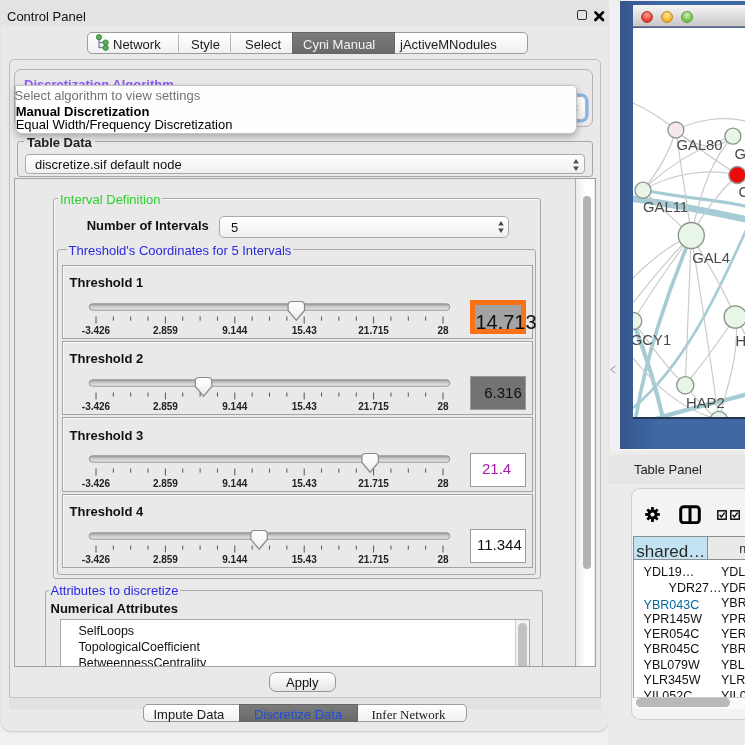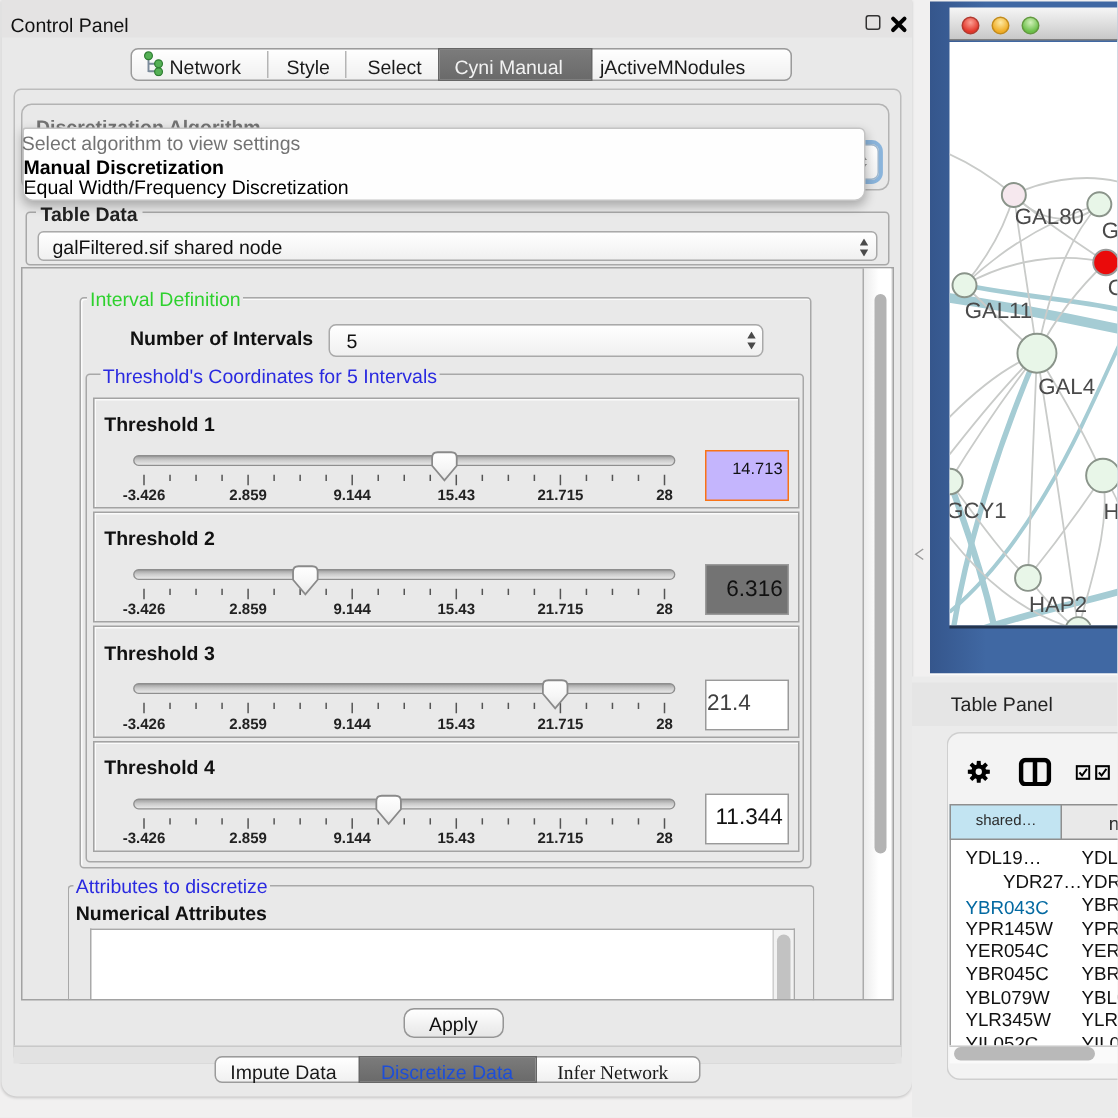--- a/index.html
+++ b/index.html
@@ -24,30 +24,30 @@
 <div class="a" style="left:245px;top:37px;font-size:13px;color:#1a1a1a;">Select</div>
 <div class="a" style="left:303px;top:37px;font-size:13px;color:#f2f2f2;">Cyni Manual</div>
 <div class="a" style="left:400px;top:37px;font-size:13px;color:#1a1a1a;">jActiveMNodules</div>
 <svg class="a" style="left:96px;top:34px;" width="13" height="17" viewBox="0 0 13 17">
     <path d="M3 4 L3 14 M3 8.5 L9 8.5 M3 13.5 L9 13.5" stroke="#7a8a9a" stroke-width="1.3" fill="none"></path>
     <circle cx="3" cy="3.2" r="2.6" fill="#55b055" stroke="#2e7d32" stroke-width="0.8"></circle>
     <circle cx="9.7" cy="8.5" r="2.6" fill="#55b055" stroke="#2e7d32" stroke-width="0.8"></circle>
     <circle cx="9.7" cy="13.8" r="2.6" fill="#55b055" stroke="#2e7d32" stroke-width="0.8"></circle>
   </svg>
 <div class="a" style="left:14px;top:69px;width:578.5px;height:58px;border:1px solid #b3b3b3;border-radius:7px;"></div>
-<div class="a b" style="left:24px;top:76.5px;font-size:13px;color:#737373;">Discretization Algorithm</div>
+<div class="a b" style="left:24px;top:76.5px;font-size:13px;color:#8b5cf6;">Discretization Algorithm</div>
 <div class="a" style="left:24px;top:96px;width:562px;height:23.5px;background:linear-gradient(#ffffff,#f1f1f1);border:1px solid #9fb8cf;border-radius:5px;box-shadow:0 0 0 2.6px rgba(88,152,212,0.65);"></div>
 <svg class="a" style="left:572px;top:101.7px;" width="6" height="12" viewBox="0 0 6 12">
     <path d="M3 0 L5.8 4.6 L0.2 4.6 Z" fill="#4a4a4a"></path>
     <path d="M3 12 L5.8 7.4 L0.2 7.4 Z" fill="#4a4a4a"></path>
   </svg>
 <div class="a" style="left:16.5px;top:141px;width:576.5px;height:36px;border:1px solid #a8a8a8;border-radius:3px;"></div>
 <div class="a b" style="left:24px;top:135px;font-size:13px;color:#222;background:#e9e9e9;padding:0 3px;">Table Data</div>
 <div class="a" style="left:25.3px;top:154.4px;width:559.5px;height:19.5px;background:linear-gradient(#ffffff,#f0f0f0);border:1px solid #a9a9a9;border-radius:4px;"></div>
-<div class="a" style="left:35px;top:157px;font-size:13px;color:#111;">galFiltered.sif shared node</div>
+<div class="a" style="left:35px;top:157px;font-size:13px;color:#111;">discretize.sif default node</div>
 <svg class="a" style="left:573px;top:158.5px;" width="6" height="12" viewBox="0 0 6 12">
     <path d="M3 0 L5.8 4.6 L0.2 4.6 Z" fill="#4a4a4a"></path>
     <path d="M3 12 L5.8 7.4 L0.2 7.4 Z" fill="#4a4a4a"></path>
   </svg>
 <div class="a" style="left:14px;top:178px;width:581.5px;height:489px;background:#e9e9e9;border:1px solid #a2a2a2;"></div>
 <div class="a" style="left:575.3px;top:179px;width:19px;height:487px;background:linear-gradient(90deg,#ececec,#ffffff 55%);border-left:1px solid #ababab;"></div>
 <div class="a" style="left:582.8px;top:196px;width:8.6px;height:373px;background:#b3b3b3;border-radius:4.3px;"></div>
 <div class="a" style="left:52.5px;top:198px;width:488.5px;height:380.5px;border:1px solid #a8a8a8;border-radius:3px;box-shadow:inset 1px 1px 0 rgba(255,255,255,.8);"></div>
 <div class="a" style="left:58px;top:191.5px;font-size:13px;color:#2ed12e;background:#e9e9e9;padding:0 2px;">Interval Definition</div>
 <div class="a b" style="left:86.7px;top:217.5px;font-size:13px;color:#111;">Number of Intervals</div>
@@ -85,21 +85,21 @@
     <path d="M340.65 19.5 V23.7" stroke="#555" stroke-width="1"></path>
     <path d="M358.00 19.5 V26.5" stroke="#555" stroke-width="1"></path>
     <path transform="translate(211.29,0)" d="M-8.2 8.2 Q-8.2 4.5 -4.5 4.5 L4.5 4.5 Q8.2 4.5 8.2 8.2 L8.2 13.5 L0 23.2 L-8.2 13.5 Z" fill="url(#thm)" stroke="#8a8a8a" stroke-width="1.2"></path>
   </svg>
 <div class="a b" style="left:71.0px;top:325.0px;width:50px;text-align:center;font-size:10px;color:#222;">-3.426</div>
 <div class="a b" style="left:140.4px;top:325.0px;width:50px;text-align:center;font-size:10px;color:#222;">2.859</div>
 <div class="a b" style="left:209.8px;top:325.0px;width:50px;text-align:center;font-size:10px;color:#222;">9.144</div>
 <div class="a b" style="left:279.2px;top:325.0px;width:50px;text-align:center;font-size:10px;color:#222;">15.43</div>
 <div class="a b" style="left:348.6px;top:325.0px;width:50px;text-align:center;font-size:10px;color:#222;">21.715</div>
 <div class="a b" style="left:418.0px;top:325.0px;width:50px;text-align:center;font-size:10px;color:#222;">28</div>
-<div class="a" style="left:470.4px;top:299.7px;width:55.9px;height:34.2px;background:#c4b5fd;border:1px solid #f97316;font-size:11px;color:#111;text-align:right;padding:6.5px 3.5px 0 0;">14.713</div>
+<div class="a" style="left:470.4px;top:299.7px;width:55.9px;height:34.2px;background:#a3a3a3;border:5px solid #f97316;font-size:20px;color:#111;text-align:right;padding:6.5px 3.5px 0 0;">14.713</div>
 <div class="a" style="left:62px;top:340.9px;width:470.5px;height:74.5px;border:1px solid #a3a3a3;box-shadow:inset 1px 1px 0 rgba(255,255,255,.8);"></div>
 <div class="a b" style="left:69.5px;top:351.1px;font-size:13px;color:#111;">Threshold 2</div>
 <svg class="a" style="left:85px;top:372.9px;" width="370" height="30" viewBox="0 0 370 30">
     <rect x="4.2" y="6.8" width="360.6" height="6.4" rx="3.2" fill="url(#trk)" stroke="#8e8e8e" stroke-width="0.9"></rect>
     <path d="M11.00 19.5 V26.5" stroke="#555" stroke-width="1"></path>
     <path d="M28.35 19.5 V23.7" stroke="#555" stroke-width="1"></path>
     <path d="M45.70 19.5 V23.7" stroke="#555" stroke-width="1"></path>
     <path d="M63.05 19.5 V23.7" stroke="#555" stroke-width="1"></path>
     <path d="M80.40 19.5 V26.5" stroke="#555" stroke-width="1"></path>
     <path d="M97.75 19.5 V23.7" stroke="#555" stroke-width="1"></path>
@@ -153,21 +153,21 @@
     <path d="M340.65 19.5 V23.7" stroke="#555" stroke-width="1"></path>
     <path d="M358.00 19.5 V26.5" stroke="#555" stroke-width="1"></path>
     <path transform="translate(285.12,0)" d="M-8.2 8.2 Q-8.2 4.5 -4.5 4.5 L4.5 4.5 Q8.2 4.5 8.2 8.2 L8.2 13.5 L0 23.2 L-8.2 13.5 Z" fill="url(#thm)" stroke="#8a8a8a" stroke-width="1.2"></path>
   </svg>
 <div class="a b" style="left:71.0px;top:477.8px;width:50px;text-align:center;font-size:10px;color:#222;">-3.426</div>
 <div class="a b" style="left:140.4px;top:477.8px;width:50px;text-align:center;font-size:10px;color:#222;">2.859</div>
 <div class="a b" style="left:209.8px;top:477.8px;width:50px;text-align:center;font-size:10px;color:#222;">9.144</div>
 <div class="a b" style="left:279.2px;top:477.8px;width:50px;text-align:center;font-size:10px;color:#222;">15.43</div>
 <div class="a b" style="left:348.6px;top:477.8px;width:50px;text-align:center;font-size:10px;color:#222;">21.715</div>
 <div class="a b" style="left:418.0px;top:477.8px;width:50px;text-align:center;font-size:10px;color:#222;">28</div>
-<div class="a" style="left:470.4px;top:452.5px;width:55.9px;height:34.2px;background:#fff;border:1px solid #9a9a9a;font-size:15px;color:#404040;text-align:left;padding:6.5px 3.5px 0 0;">21.4</div>
+<div class="a" style="left:470.4px;top:452.5px;width:55.9px;height:34.2px;background:#fff;border:1px solid #9a9a9a;font-size:15px;color:#a21caf;text-align:center;padding:6.5px 3.5px 0 0;">21.4</div>
 <div class="a" style="left:62px;top:493.7px;width:470.5px;height:74.5px;border:1px solid #a3a3a3;box-shadow:inset 1px 1px 0 rgba(255,255,255,.8);"></div>
 <div class="a b" style="left:69.5px;top:503.9px;font-size:13px;color:#111;">Threshold 4</div>
 <svg class="a" style="left:85px;top:525.7px;" width="370" height="30" viewBox="0 0 370 30">
     <rect x="4.2" y="6.8" width="360.6" height="6.4" rx="3.2" fill="url(#trk)" stroke="#8e8e8e" stroke-width="0.9"></rect>
     <path d="M11.00 19.5 V26.5" stroke="#555" stroke-width="1"></path>
     <path d="M28.35 19.5 V23.7" stroke="#555" stroke-width="1"></path>
     <path d="M45.70 19.5 V23.7" stroke="#555" stroke-width="1"></path>
     <path d="M63.05 19.5 V23.7" stroke="#555" stroke-width="1"></path>
     <path d="M80.40 19.5 V26.5" stroke="#555" stroke-width="1"></path>
     <path d="M97.75 19.5 V23.7" stroke="#555" stroke-width="1"></path>
@@ -206,20 +206,21 @@
         <stop offset="0" stop-color="#ffffff"></stop>
         <stop offset="0.55" stop-color="#f6f6f6"></stop>
         <stop offset="1" stop-color="#e8e8e8"></stop>
       </linearGradient>
     </defs>
   </svg>
 <div class="a" style="left:44.5px;top:589.5px;width:498.3px;height:77px;border:1px solid #a8a8a8;border-bottom:none;border-radius:3px 3px 0 0;"></div>
 <div class="a" style="left:48.5px;top:583px;font-size:13px;color:#2a2ae0;background:#e9e9e9;padding:0 2px;">Attributes to discretize</div>
 <div class="a b" style="left:50.5px;top:600.5px;font-size:13px;color:#111;">Numerical Attributes</div>
 <div class="a" style="left:59.5px;top:619.4px;width:470.5px;height:47.1px;background:#fff;border:1px solid #a9a9a9;border-bottom:none;overflow:hidden;">
+    <div style="position:absolute;left:18px;top:3px;font-size:12.5px;color:#111;line-height:16px;">SelfLoops<br>TopologicalCoefficient<br>BetweennessCentrality</div>
     <div style="position:absolute;right:0;top:0;width:14px;height:47.1px;background:#f2f2f2;border-left:1px solid #cfcfcf;"></div>
     <div style="position:absolute;right:2.2px;top:2.5px;width:9px;height:60px;background:#c2c2c2;border-radius:4.5px;"></div>
   </div>
 <div class="a" style="left:268.5px;top:671.5px;width:67.5px;height:20px;background:linear-gradient(#ffffff,#e6e6e6);border:1px solid #969696;border-radius:7px;text-align:center;font-size:13px;color:#111;padding-top:2.5px;">Apply</div>
 <div class="a" style="left:9.3px;top:697px;width:591.7px;height:11.5px;background:#e2e2e2;border-top:1px solid #c9c9c9;"></div>
 <div class="a" style="left:142.7px;top:703.5px;width:324.2px;height:18.7px;background:linear-gradient(#ffffff,#f0f0f0);border:1px solid #9b9b9b;border-radius:5px;"></div>
 <div class="a" style="left:239.3px;top:703.5px;width:118.9px;height:18.7px;background:linear-gradient(#7b7b7b,#6a6a6a);border:1px solid #666;"></div>
 <div class="a" style="left:153.5px;top:707px;font-size:13px;color:#1a1a1a;">Impute Data</div>
 <div class="a" style="left:254px;top:707px;font-size:13px;color:#1d4ed8;">Discretize Data</div>
 <div class="a" style="left:371.5px;top:707px;font-size:13px;color:#1a1a1a;font-family:Liberation Serif, serif;">Infer Network</div>
@@ -298,21 +299,21 @@
       <path d="M11 1.7 V17.8" stroke="#000" stroke-width="3"></path>
     </svg>
 <svg class="a" style="left:85.9px;top:20.6px;" width="10" height="10" viewBox="0 0 10 10">
       <rect x="0.8" y="0.8" width="8.4" height="8.4" fill="none" stroke="#000" stroke-width="1.4"></rect>
       <path d="M2.6 5 L4.4 7 L7.6 2.6" stroke="#000" stroke-width="1.3" fill="none"></path>
     </svg>
 <svg class="a" style="left:98.3px;top:20.6px;" width="10" height="10" viewBox="0 0 10 10">
       <rect x="0.8" y="0.8" width="8.4" height="8.4" fill="none" stroke="#000" stroke-width="1.4"></rect>
       <path d="M2.6 5 L4.4 7 L7.6 2.6" stroke="#000" stroke-width="1.3" fill="none"></path>
     </svg>
-<div class="a" style="left:1.8px;top:46.8px;width:74.9px;height:23.7px;background:#c2e4f2;border:1px solid #8f8f8f;text-align:center;font-size:10px;color:#2a2a2a;padding-top:5px;">shared…</div>
+<div class="a" style="left:1.8px;top:46.8px;width:74.9px;height:23.7px;background:#c2e4f2;border:1px solid #8f8f8f;text-align:center;font-size:17px;color:#2a2a2a;padding-top:5px;">shared…</div>
 <div class="a" style="left:76.7px;top:46.8px;width:48.3px;height:23.7px;background:#e9e9e9;border:1px solid #8f8f8f;border-left:none;font-size:12.5px;color:#2a2a2a;padding:4.5px 0 0 31px;">n…</div>
 <div class="a" style="left:1.8px;top:70.5px;width:123.2px;height:137px;background:#fff;border-left:1px solid #9a9a9a;overflow:hidden;">
 <div class="a" style="left:9.3px;top:5.7px;font-size:12.5px;color:#111;">YDL19…</div>
 <div class="a" style="left:86.7px;top:5.7px;font-size:12.5px;color:#111;">YDL19</div>
 <div class="a" style="left:9.3px;top:21.1px;font-size:12.5px;color:#111;margin-left:25px;">YDR27…</div>
 <div class="a" style="left:86.7px;top:21.1px;font-size:12.5px;color:#111;">YDR27</div>
 <div class="a" style="left:9.3px;top:38px;font-size:12.5px;color:#0369a1;">YBR043C</div>
 <div class="a" style="left:86.7px;top:36.5px;font-size:12.5px;color:#111;">YBR04</div>
 <div class="a" style="left:9.3px;top:51.9px;font-size:12.5px;color:#111;">YPR145W</div>
 <div class="a" style="left:86.7px;top:51.9px;font-size:12.5px;color:#111;">YPR14</div>

